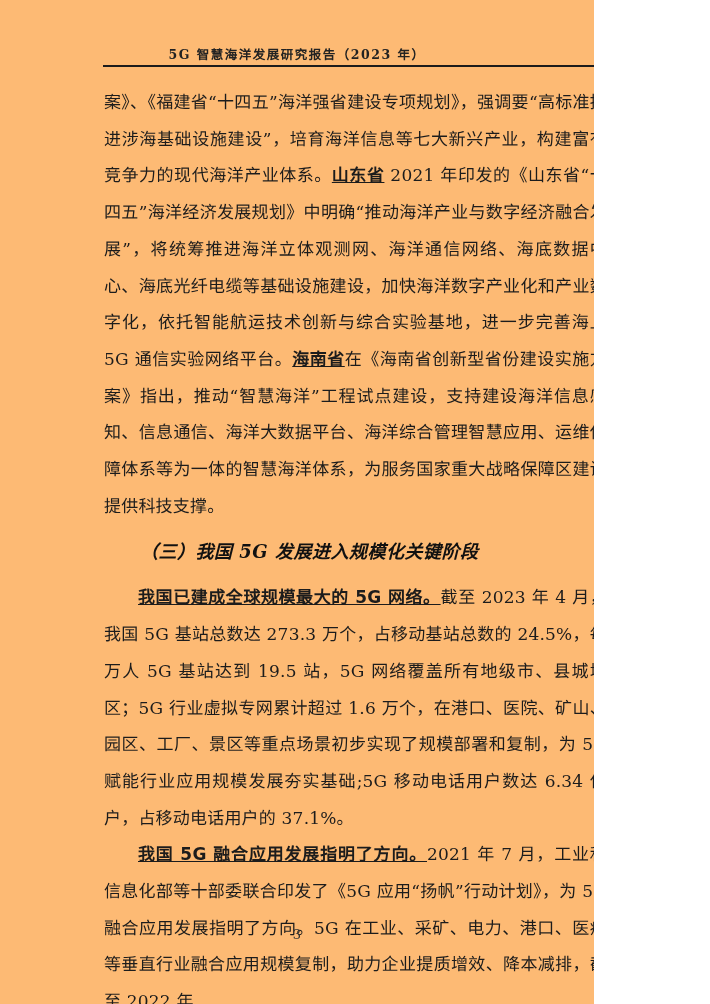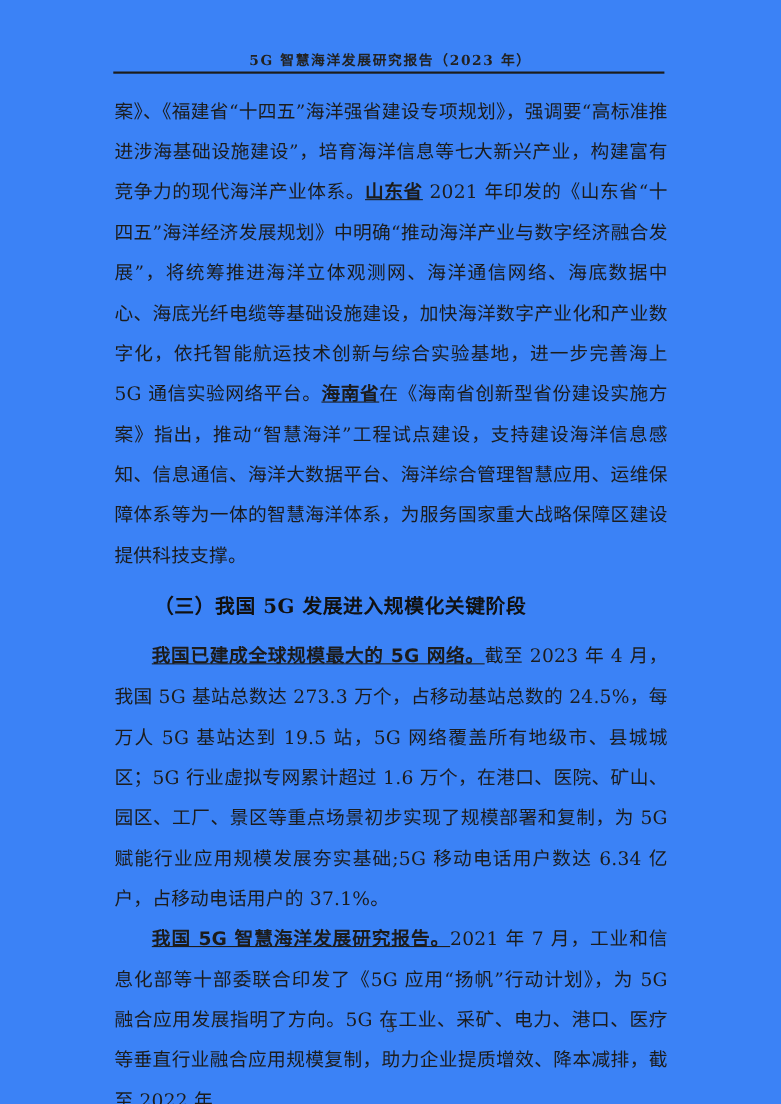--- a/index.html
+++ b/index.html
@@ -5,22 +5,22 @@
   html, body { margin: 0; padding: 0; }
   body {
     width: 710px; height: 1004px;
     background: #ffffff;
     font-family: "DejaVu Serif", "Liberation Serif", serif;
     color: #1c1c1c;
     -webkit-font-smoothing: antialiased;
   }
   .page {
     position: relative;
-    width: 710px; height: 1004px;
-    background: #3b82f6;
+    width: 594px; height: 1004px;
+    background: #fdba74;
     overflow: hidden;
   }
   
   .header-title {
     position: absolute;
     top: 44px; left: 0; width: 100%;
     text-align: center;
     font-size: 12.5px;
     font-weight: bold;
     letter-spacing: 1.5px;
@@ -53,20 +53,21 @@
     text-decoration: underline;
   }
   .heading {
     margin: 9px 0 9px 0;
     font-size: 18px;
     font-weight: bold;
     line-height: 37px;
     text-indent: 2em;
     letter-spacing: 0.5px;
     color: #111111;
+    font-style: italic;
   }
   
   .page-number {
     position: absolute;
     top: 927px; left: 0; width: 100%;
     text-align: center;
     font-size: 13px;
     color: #333333;
   }
 </style>
@@ -80,20 +81,20 @@
     <div class="header-rule"></div>
   </header>
 
   <main class="doc-body">
     <p class="para"><span>案》、《福建省“十四五”海洋强省建设专项规划》，强调要“高标准推进涉海基础设施建设”，培育海洋信息等七大新兴产业，构建富有竞争力的现代海洋产业体系。</span><span class="b">山东省</span><span> 2021 年印发的《山东省“十四五”海洋经济发展规划》中明确“推动海洋产业与数字经济融合发展”，将统筹推进海洋立体观测网、海洋通信网络、海底数据中心、海底光纤电缆等基础设施建设，加快海洋数字产业化和产业数字化，依托智能航运技术创新与综合实验基地，进一步完善海上 5G 通信实验网络平台。</span><span class="b">海南省</span><span>在《海南省创新型省份建设实施方案》指出，推动“智慧海洋”工程试点建设，支持建设海洋信息感知、信息通信、海洋大数据平台、海洋综合管理智慧应用、运维保障体系等为一体的智慧海洋体系，为服务国家重大战略保障区建设提供科技支撑。</span></p>
 
     <h2 class="heading">（三）我国 5G 发展进入规模化关键阶段</h2>
 
     <p class="para indent"><span class="b">我国已建成全球规模最大的 5G 网络。</span><span>截至 2023 年 4 月，我国 5G 基站总数达 273.3 万个，占移动基站总数的 24.5%，每万人 5G 基站达到 19.5 站，5G 网络覆盖所有地级市、县城城区；5G 行业虚拟专网累计超过 1.6 万个，在港口、医院、矿山、园区、工厂、景区等重点场景初步实现了规模部署和复制，为 5G 赋能行业应用规模发展夯实基础;5G 移动电话用户数达 6.34 亿户，占移动电话用户的 37.1%。</span></p>
 
-    <p class="para indent"><span class="b">我国 5G 智慧海洋发展研究报告。</span><span>2021 年 7 月，工业和信息化部等十部委联合印发了《5G 应用“扬帆”行动计划》，为 5G 融合应用发展指明了方向。5G 在工业、采矿、电力、港口、医疗等垂直行业融合应用规模复制，助力企业提质增效、降本减排，截至 2022 年</span></p>
+    <p class="para indent"><span class="b">我国 5G 融合应用发展指明了方向。</span><span>2021 年 7 月，工业和信息化部等十部委联合印发了《5G 应用“扬帆”行动计划》，为 5G 融合应用发展指明了方向。5G 在工业、采矿、电力、港口、医疗等垂直行业融合应用规模复制，助力企业提质增效、降本减排，截至 2022 年</span></p>
   </main>
 
   <footer>
     <div class="page-number">3</div>
   </footer>
 
 </div>
 
 </body></html>

